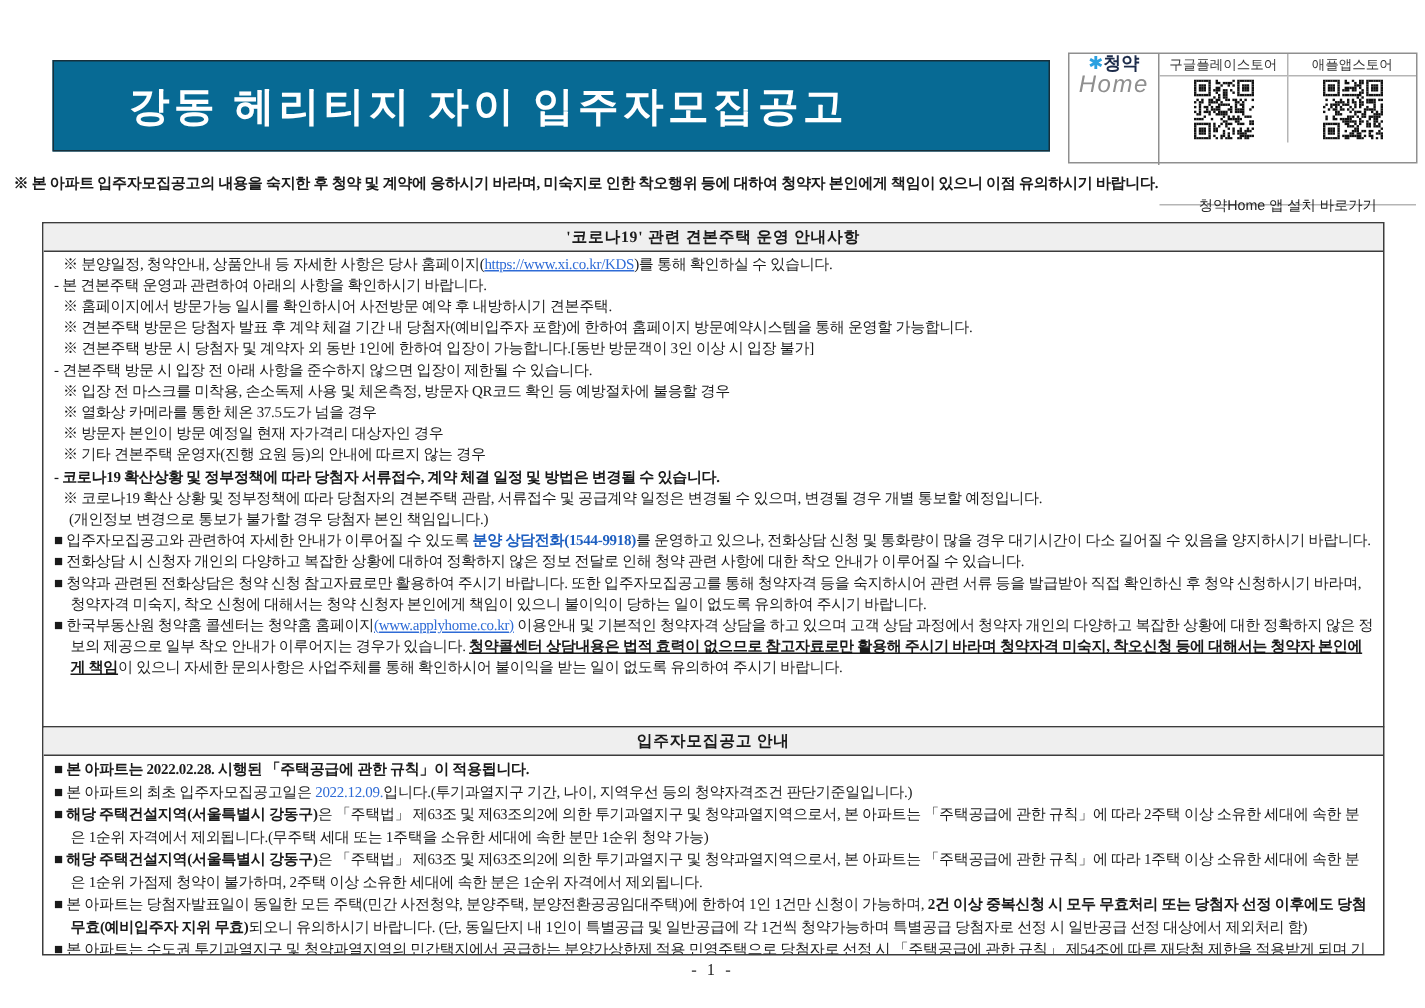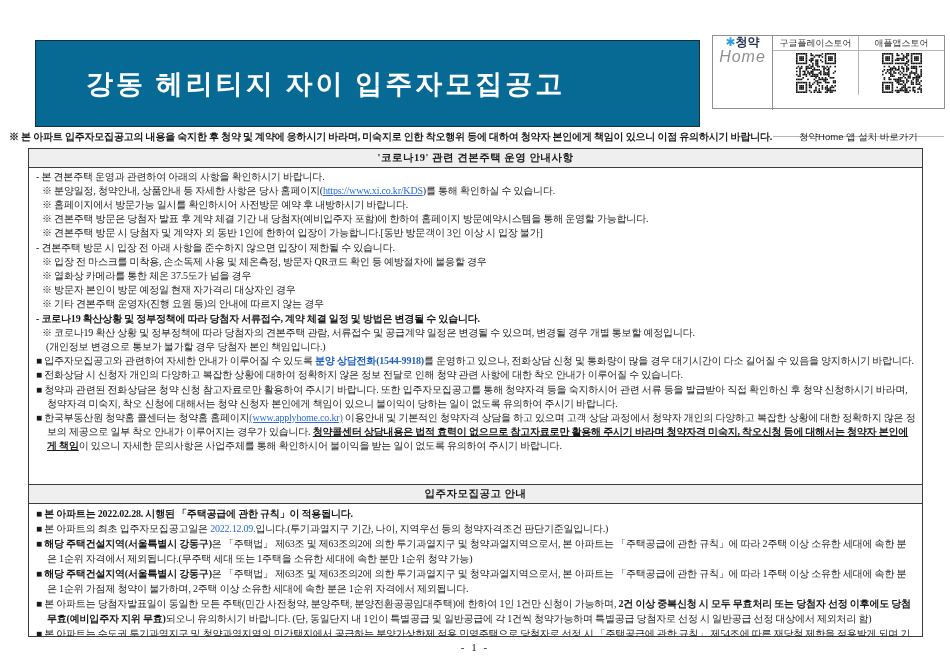--- a/index.html
+++ b/index.html
@@ -4,21 +4,21 @@
 <style>
   * { margin:0; padding:0; box-sizing:border-box; }
   html,body { background:#e8e8e8; }
   .page {
     position:relative; width:950px; height:672px; background:#ffffff;
     font-family:"Liberation Serif","DejaVu Serif",serif; color:#1a1a1a;
     overflow:hidden; margin:0 auto;
   }
   
   .title-banner {
-    position:absolute; left:35px; top:40px; width:665px; height:87px;
+    position:absolute; left:35px; top:40px; width:665px; height:61px;
     background:#076a94; border:1px solid #16303c; color:#ffffff;
     display:flex; align-items:center; padding-left:50px;
     font-size:27px; font-weight:bold; letter-spacing:3px;
   }
   .qr-panel {
     position:absolute; left:712px; top:35px; width:233px; height:74px;
     border:1px solid #8f8f8f; background:#fff;
     display:grid; grid-template-columns:60px 86px 85px; grid-template-rows:15px 44px 15px;
     font-family:"Liberation Sans","DejaVu Sans",sans-serif;
   }
@@ -38,21 +38,21 @@
   .qr-cell { display:flex; align-items:center; justify-content:center; }
   .qr-cell.left { border-right:1px solid #b5b5b5; }
   .qr-cell svg { width:40px; height:40px; fill:#111; }
   .qr-caption {
     grid-column:2/4; grid-row:3; border-top:1px solid #b5b5b5;
     display:flex; align-items:center; justify-content:center;
     font-size:9.5px; color:#222; white-space:nowrap;margin-top:41px;
   }
   
   .top-notice {
-    position:absolute; left:9px; top:130px; width:935px;
+    position:absolute; left:9px; top:115px; width:935px;
     font-size:10px; font-weight:bold; letter-spacing:-0.2px; white-space:nowrap; overflow:hidden;
   }
   
   .doc-box { position:absolute; left:28px; width:895px; border:1.5px solid #3c3c3c; background:#fff; overflow:hidden; }
   .doc-box.covid { top:148px; height:337px; }
   .doc-box.announce { top:484px; height:153px; }
   .doc-box-header {
     background:#efefef; border-bottom:1px solid #3c3c3c; text-align:center;
     font-size:10.5px; font-weight:bold; padding:1.5px 0 2px 0; letter-spacing:0.5px;
   }
@@ -698,23 +698,23 @@
         </svg>
       </div>
     <div class="qr-caption">청약Home 앱 설치 바로가기</div>
   </div>
 
   <div class="top-notice">※ 본 아파트 입주자모집공고의 내용을 숙지한 후 청약 및 계약에 응하시기 바라며, 미숙지로 인한 착오행위 등에 대하여 청약자 본인에게 책임이 있으니 이점 유의하시기 바랍니다.</div>
 
   <div class="doc-box covid">
     <div class="doc-box-header">'코로나19' 관련 견본주택 운영 안내사항</div>
     <div class="doc-box-body">
+        <div class="rich-line" style="padding-left: 6px;"><span class="seg-n">※ 분양일정, 청약안내, 상품안내 등 자세한 사항은 당사 홈페이지(</span><span class="seg-bul">https://www.xi.co.kr/KDS</span><span class="seg-n">)를 통해 확인하실 수 있습니다.</span></div>
         <div class="rich-line"><span class="seg-n">- 본 견본주택 운영과 관련하여 아래의 사항을 확인하시기 바랍니다.</span></div>
-        <div class="rich-line" style="padding-left: 6px;"><span class="seg-n">※ 분양일정, 청약안내, 상품안내 등 자세한 사항은 당사 홈페이지(</span><span class="seg-bul">https://www.xi.co.kr/KDS</span><span class="seg-n">)를 통해 확인하실 수 있습니다.</span></div>
-        <div class="rich-line" style="padding-left: 6px;"><span class="seg-n">※ 홈페이지에서 방문가능 일시를 확인하시어 사전방문 예약 후 내방하시기 바랍니다.</span></div>
+        <div class="rich-line" style="padding-left: 6px;"><span class="seg-n">※ 홈페이지에서 방문가능 일시를 확인하시어 사전방문 예약 후 내방하시기 견본주택.</span></div>
         <div class="rich-line" style="padding-left: 6px;"><span class="seg-n">※ 견본주택 방문은 당첨자 발표 후 계약 체결 기간 내 당첨자(예비입주자 포함)에 한하여 홈페이지 방문예약시스템을 통해 운영할 가능합니다.</span></div>
         <div class="rich-line" style="padding-left: 6px;"><span class="seg-n">※ 견본주택 방문 시 당첨자 및 계약자 외 동반 1인에 한하여 입장이 가능합니다.[동반 방문객이 3인 이상 시 입장 불가]</span></div>
         <div class="rich-line"><span class="seg-n">- 견본주택 방문 시 입장 전 아래 사항을 준수하지 않으면 입장이 제한될 수 있습니다.</span></div>
         <div class="rich-line" style="padding-left: 6px;"><span class="seg-n">※ 입장 전 마스크를 미착용, 손소독제 사용 및 체온측정, 방문자 QR코드 확인 등 예방절차에 불응할 경우</span></div>
         <div class="rich-line" style="padding-left: 6px;"><span class="seg-n">※ 열화상 카메라를 통한 체온 37.5도가 넘을 경우</span></div>
         <div class="rich-line" style="padding-left: 6px;"><span class="seg-n">※ 방문자 본인이 방문 예정일 현재 자가격리 대상자인 경우</span></div>
         <div class="rich-line" style="padding-left: 6px;"><span class="seg-n">※ 기타 견본주택 운영자(진행 요원 등)의 안내에 따르지 않는 경우</span></div>
         <div class="rich-line"><span class="seg-b">- 코로나19 확산상황 및 정부정책에 따라 당첨자 서류접수, 계약 체결 일정 및 방법은 변경될 수 있습니다.</span></div>
         <div class="rich-line" style="padding-left: 6px;"><span class="seg-n">※ 코로나19 확산 상황 및 정부정책에 따라 당첨자의 견본주택 관람, 서류접수 및 공급계약 일정은 변경될 수 있으며, 변경될 경우 개별 통보할 예정입니다.</span></div>
         <div class="rich-line" style="padding-left: 10px;"><span class="seg-n">(개인정보 변경으로 통보가 불가할 경우 당첨자 본인 책임입니다.)</span></div>

